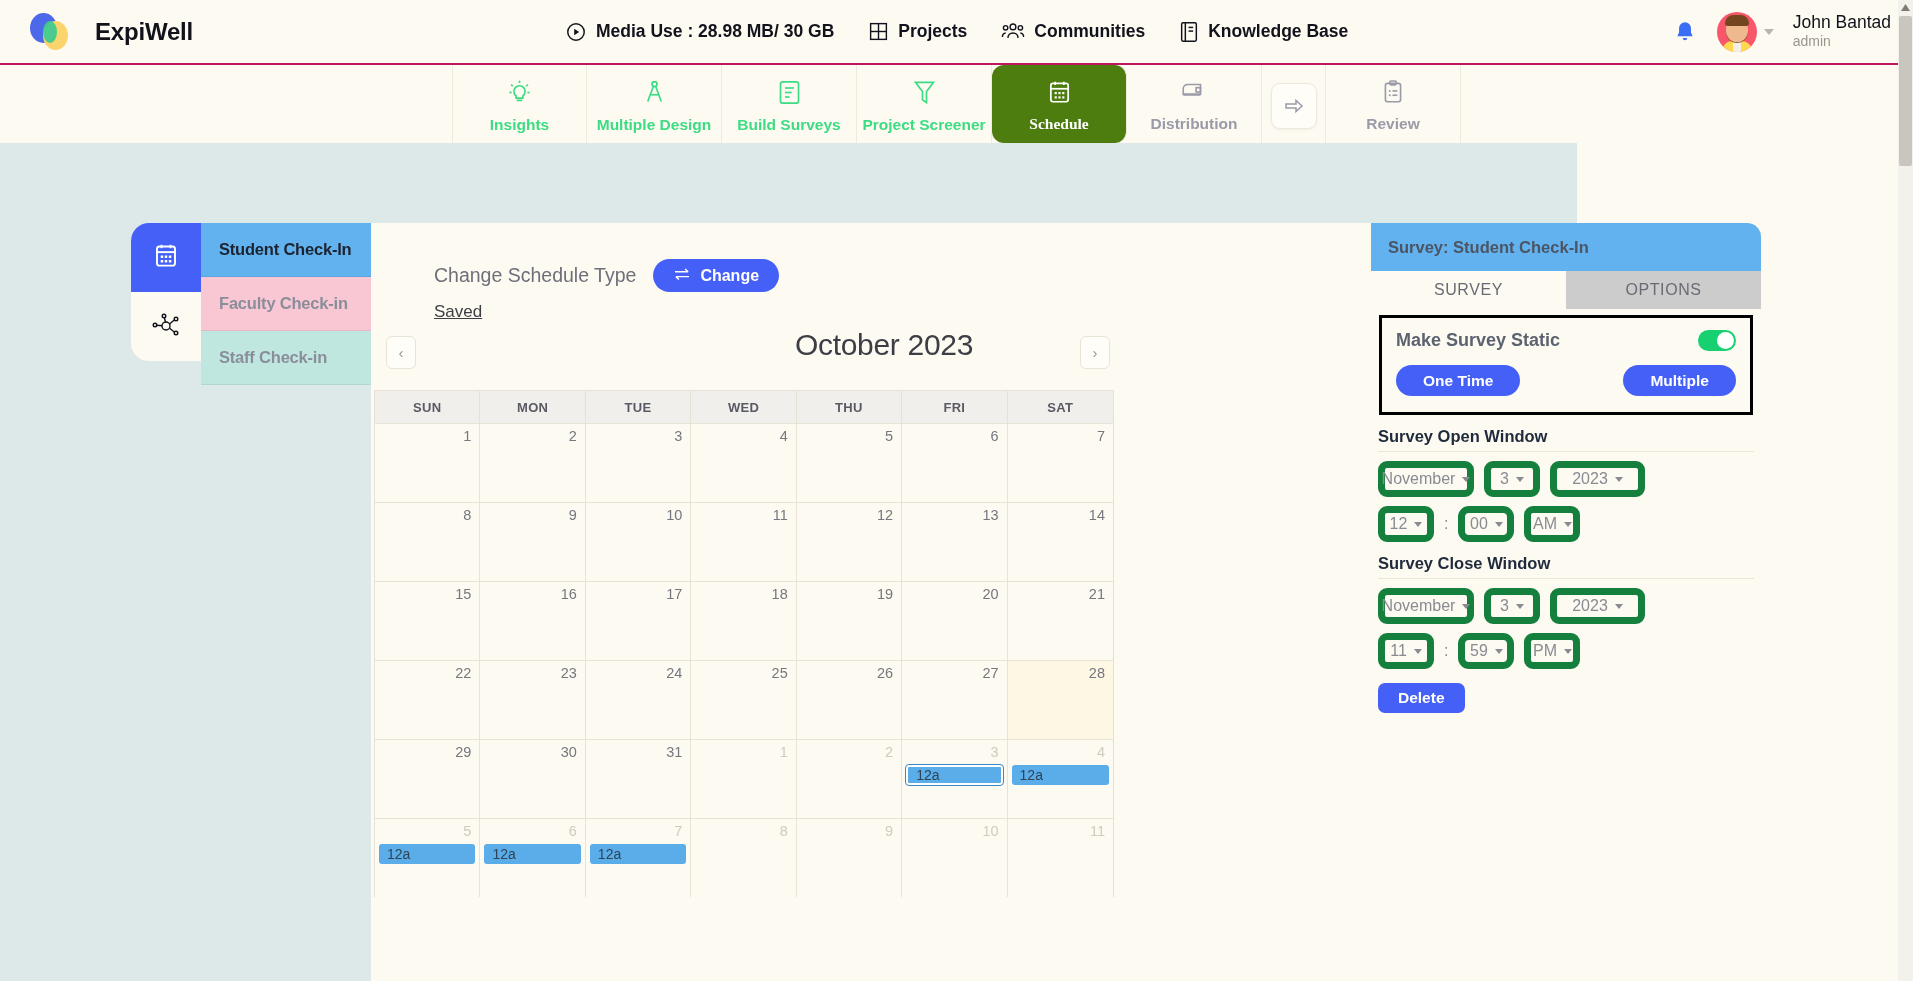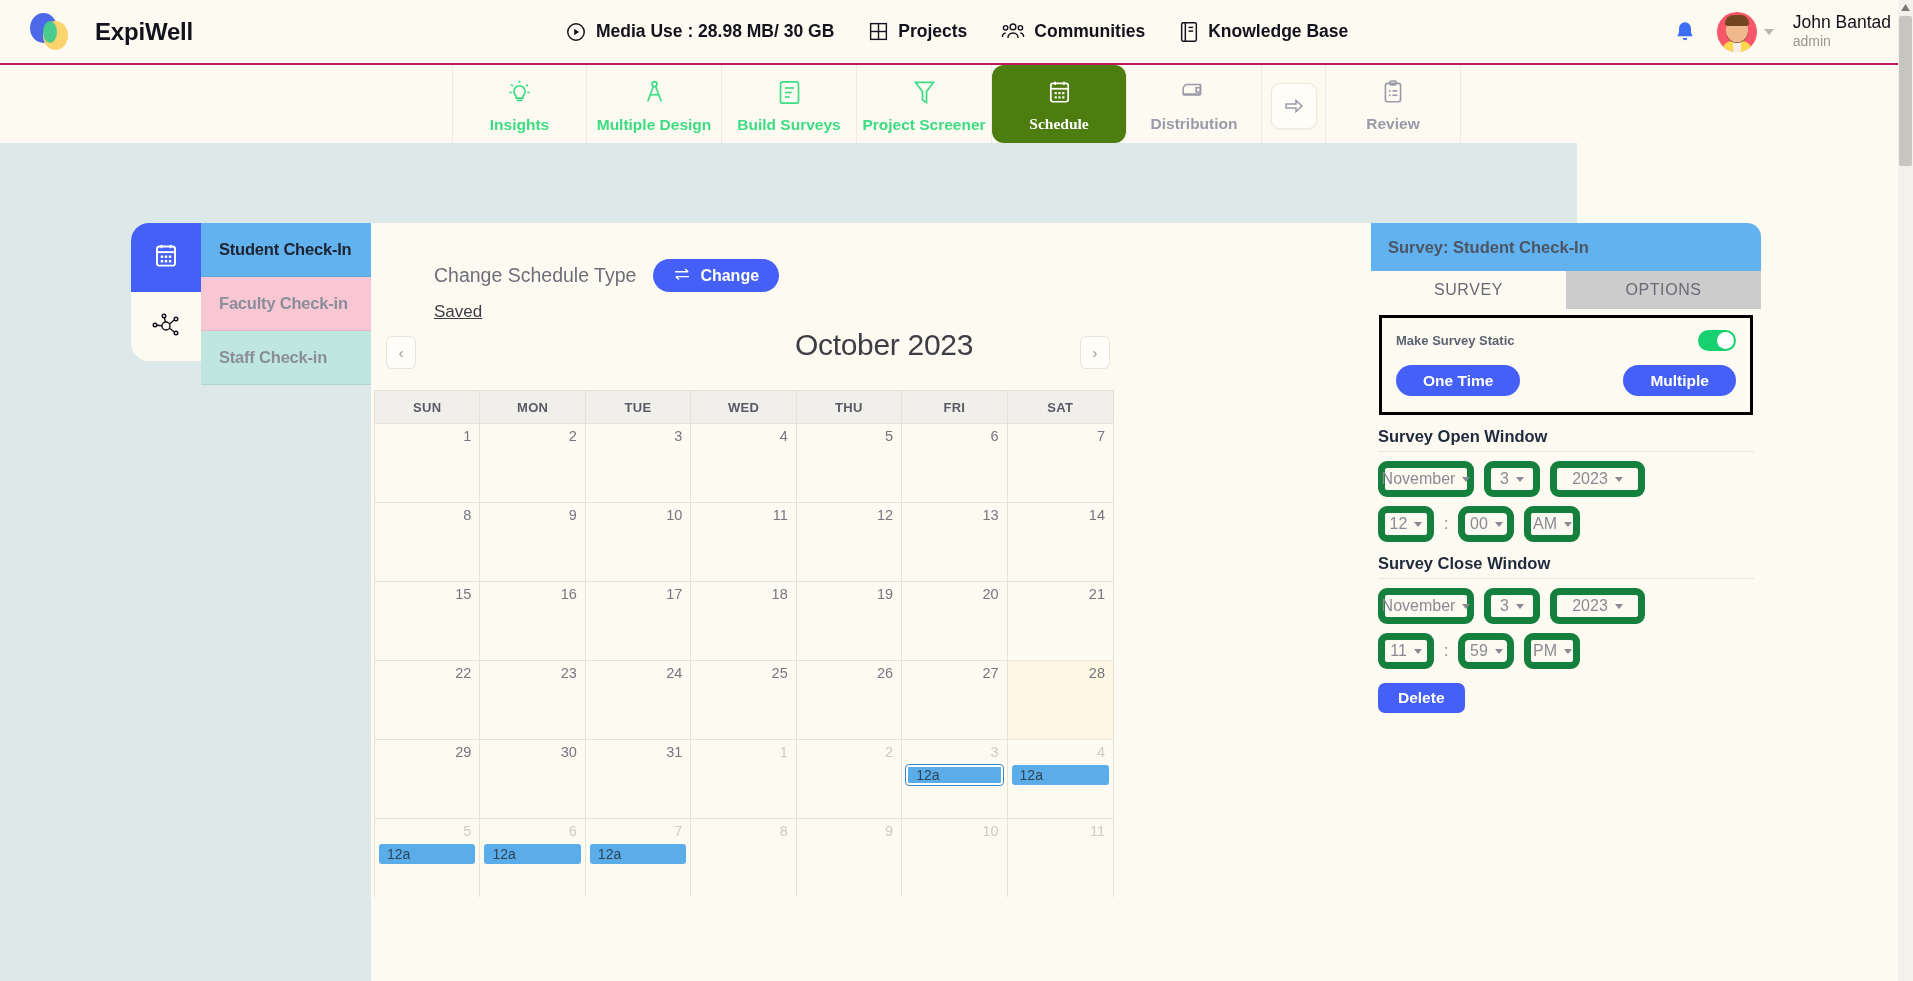--- a/index.html
+++ b/index.html
@@ -179,21 +179,21 @@
   .rp-tab {
     display: flex; align-items: center; justify-content: center;
     font-size: 16px; color: #6a6a74; letter-spacing: .6px; cursor: pointer;
   }
   .rp-tab.active { background: #fdfaf1; }
   .rp-tab.inactive { background: #cccccc; }
   .static-box {
     margin: 6px 8px 0 8px; border: 3px solid #000; padding: 12px 14px 16px 14px;
   }
   .static-row { display: flex; align-items: center; justify-content: space-between; }
-  .static-label { font-size: 13px; font-weight: bold; color: #5c6370; }
+  .static-label { font-size: 18px; font-weight: bold; color: #5c6370; }
   .toggle {
     width: 38px; height: 21px; border-radius: 11px; background: #17d070;
     position: relative; cursor: pointer;
   }
   .toggle .knob { position: absolute; right: 2px; top: 2px; width: 17px; height: 17px; border-radius: 50%; background: #fff; }
   .static-btns { display: flex; justify-content: space-between; margin-top: 14px; }
   .pill {
     background: #4460f7; color: #fff; border: none; border-radius: 20px;
     height: 31px; padding: 0 27px; font-size: 15.5px; font-weight: bold;
     cursor: pointer; font-family: "Liberation Sans", sans-serif;

